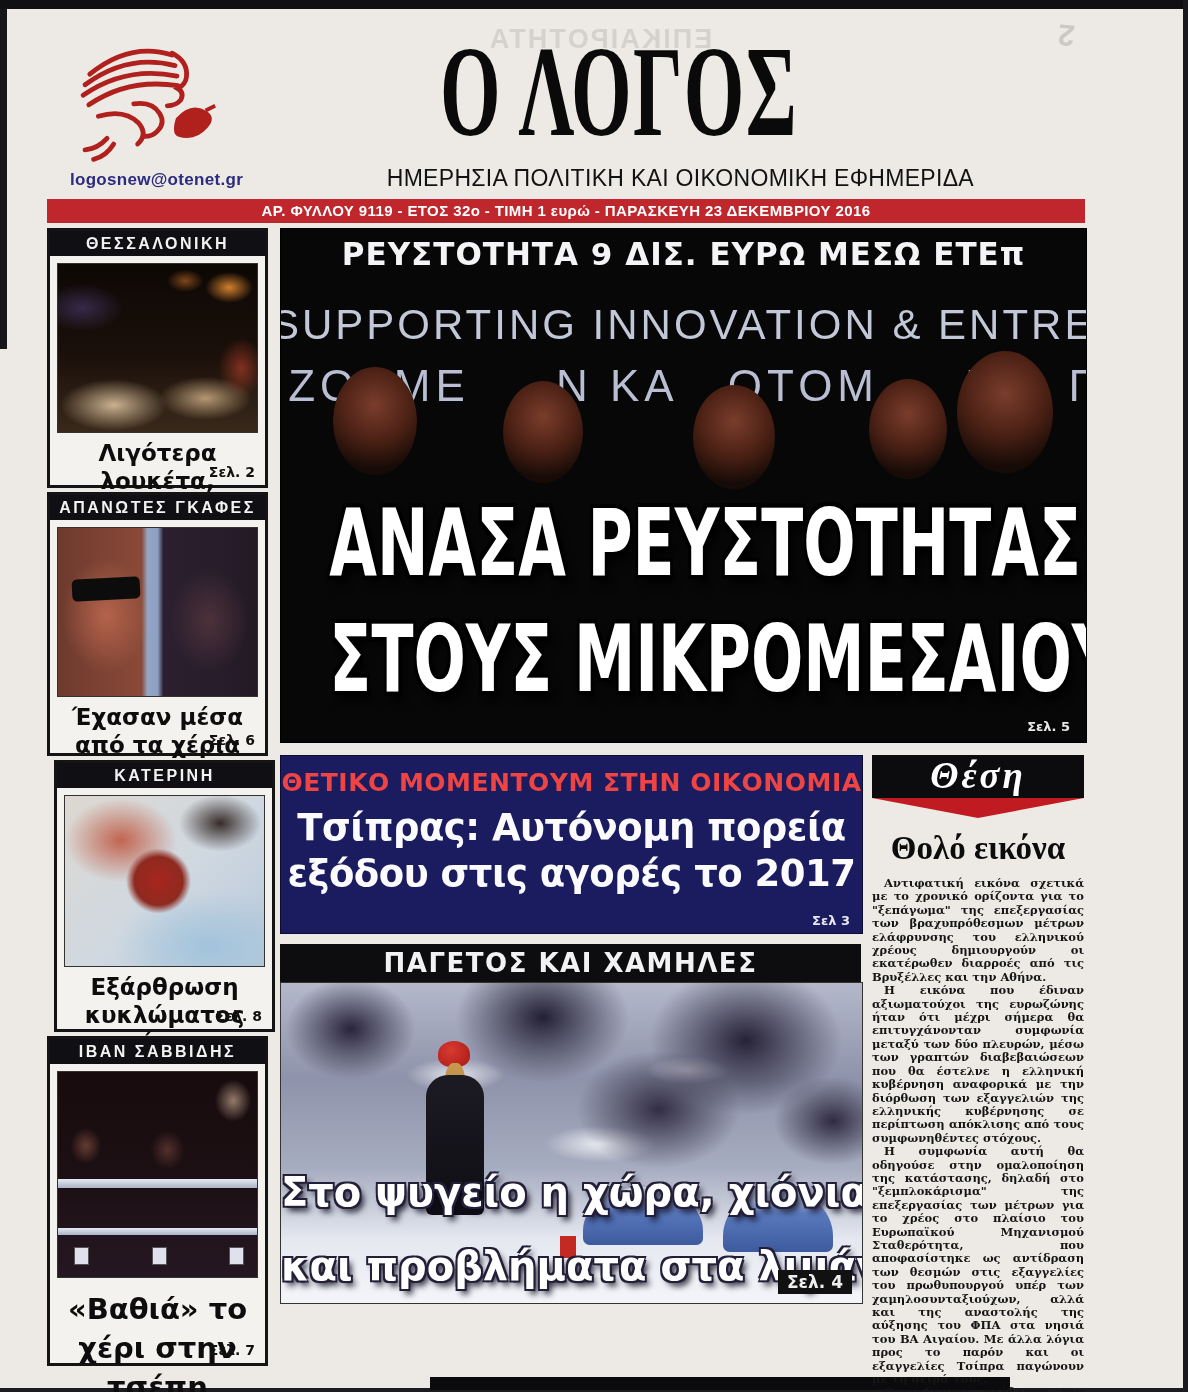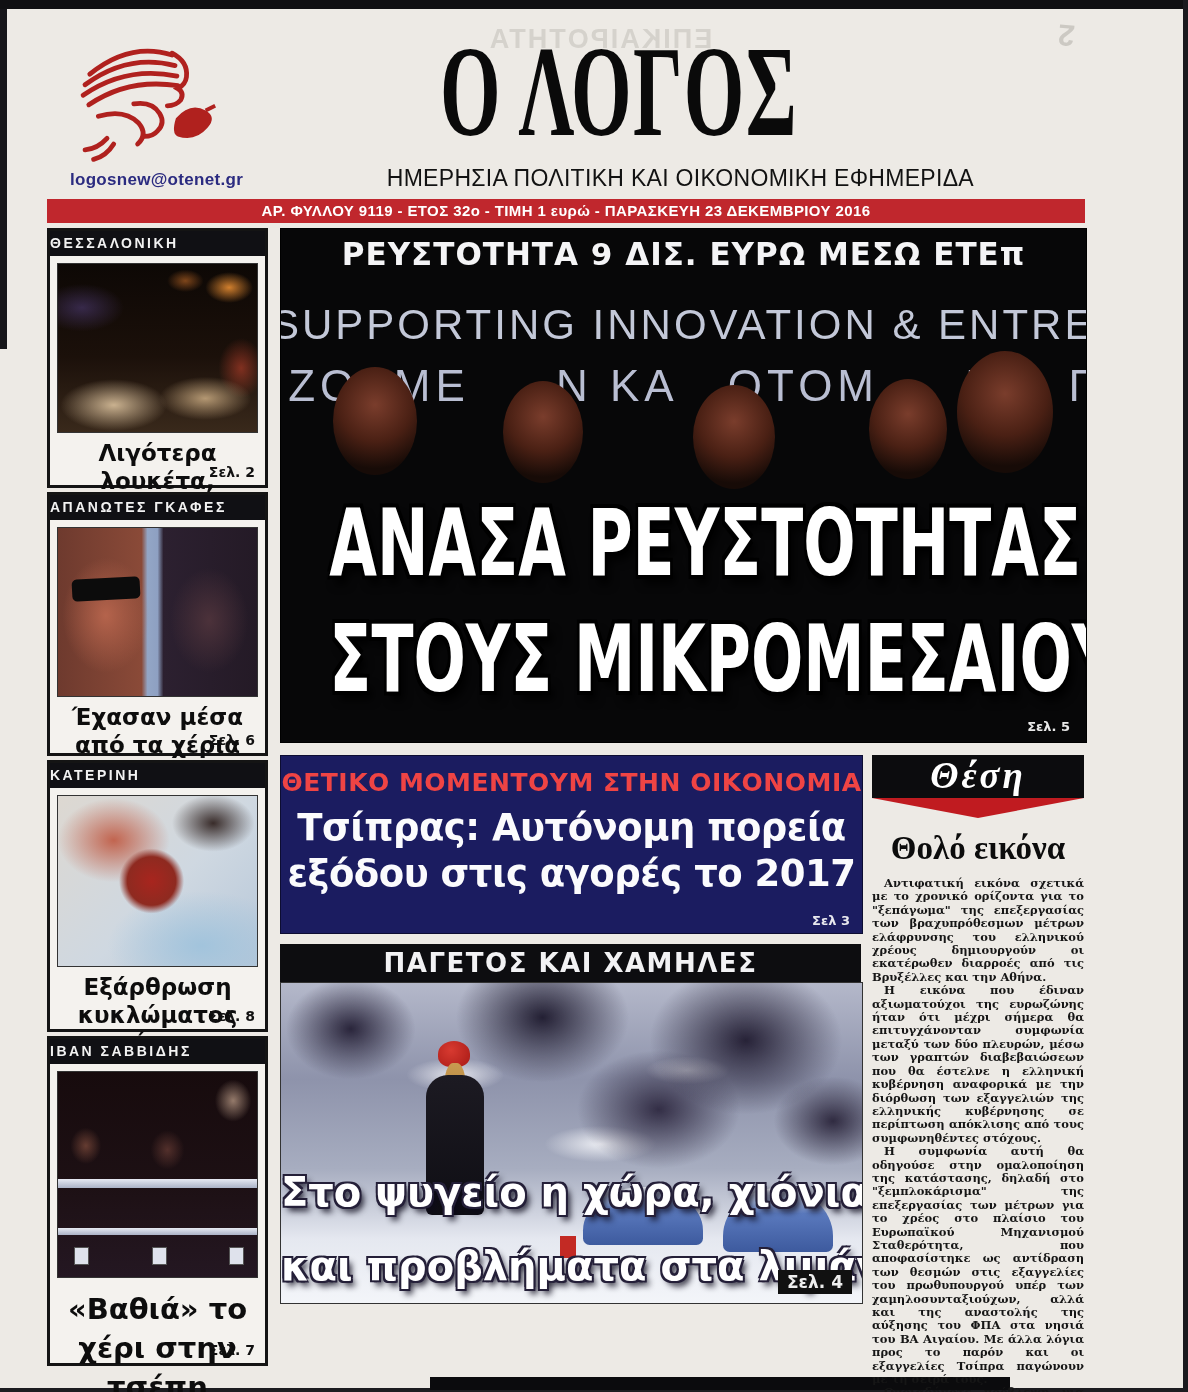--- a/index.html
+++ b/index.html
@@ -29,22 +29,22 @@
       font-family:"Liberation Serif",serif;font-weight:bold;font-size:118px;color:#0a0a0a;
       transform:scale(.66,1.1);white-space:nowrap;letter-spacing:2px;}
   #subtitle{left:264px;top:165px;width:710px;text-align:right;font-weight:normal;font-size:23px;
       color:#121212;letter-spacing:.3px;}
   #issuebar{left:47px;top:199px;width:1038px;height:24px;background:#c0272d;color:#fff;
       text-align:center;font-weight:bold;font-size:15px;line-height:24px;letter-spacing:.4px;}
 
   
   .sb{position:absolute;left:47px;width:221px;border:3px solid #141414;background:#f4f2ee;
       box-sizing:border-box;}
-  .sb-kicker{height:25px;background:#101014;color:#f2f2f2;font-weight:bold;font-size:14px;
-      line-height:25px;text-align:left;letter-spacing:2.5px;}
+  .sb-kicker{height:25px;background:#101014;color:#f2f2f2;font-weight:bold;font-size:16px;
+      line-height:25px;text-align:center;letter-spacing:2.5px;}
   .sb-photo{margin:7px 7px 4px 7px;border:1px solid #333;position:relative;overflow:hidden;}
   .sb-head{text-align:center;font-family:"DejaVu Sans",sans-serif;font-weight:bold;
       font-size:23px;line-height:1.2;color:#0d0d0d;padding:3px 4px 0;}
   .sb-page{position:absolute;right:10px;bottom:5px;font-family:"DejaVu Sans",sans-serif;
       font-weight:bold;font-size:14px;color:#111;text-align:center;}
   #sb4 .sb-head{font-size:29px;line-height:1.35;padding-top:8px;}
 
   .ph-cafe{height:168px;background:
       radial-gradient(ellipse 34px 22px at 86% 14%,rgba(230,140,50,.9),transparent 70%),
       radial-gradient(ellipse 26px 16px at 64% 10%,rgba(200,110,40,.6),transparent 70%),
@@ -192,21 +192,21 @@
 
   <div class="sb" id="sb2" style="top:492px;height:264px;">
     <div class="sb-kicker">ΑΠΑΝΩΤΕΣ ΓΚΑΦΕΣ</div>
     <div class="sb-photo ph-faces">
       <div class="sunglasses"></div>
     </div>
     <div class="sb-head">Έχασαν μέσα από τα χέρια τους τον Τυνήσιο οι Γερμανοί</div>
     <div class="sb-page">Σελ. 6</div>
   </div>
 
-  <div class="sb" id="sb3" style="top:760px;height:272px;">
+  <div class="sb" id="sb3" style="top:760px;height:272px;margin-left:7px;">
     <div class="sb-kicker">ΚΑΤΕΡΙΝΗ</div>
     <div class="sb-photo ph-baby"></div>
     <div class="sb-head">Εξάρθρωση κυκλώματος παράνομων υιοθεσιών</div>
     <div class="sb-page">Σελ. 8</div>
   </div>
 
   <div class="sb" id="sb4" style="top:1036px;height:330px;">
     <div class="sb-kicker">ΙΒΑΝ ΣΑΒΒΙΔΗΣ</div>
     <div class="sb-photo ph-stad">
       <div class="rail" style="top:52%;"></div>

